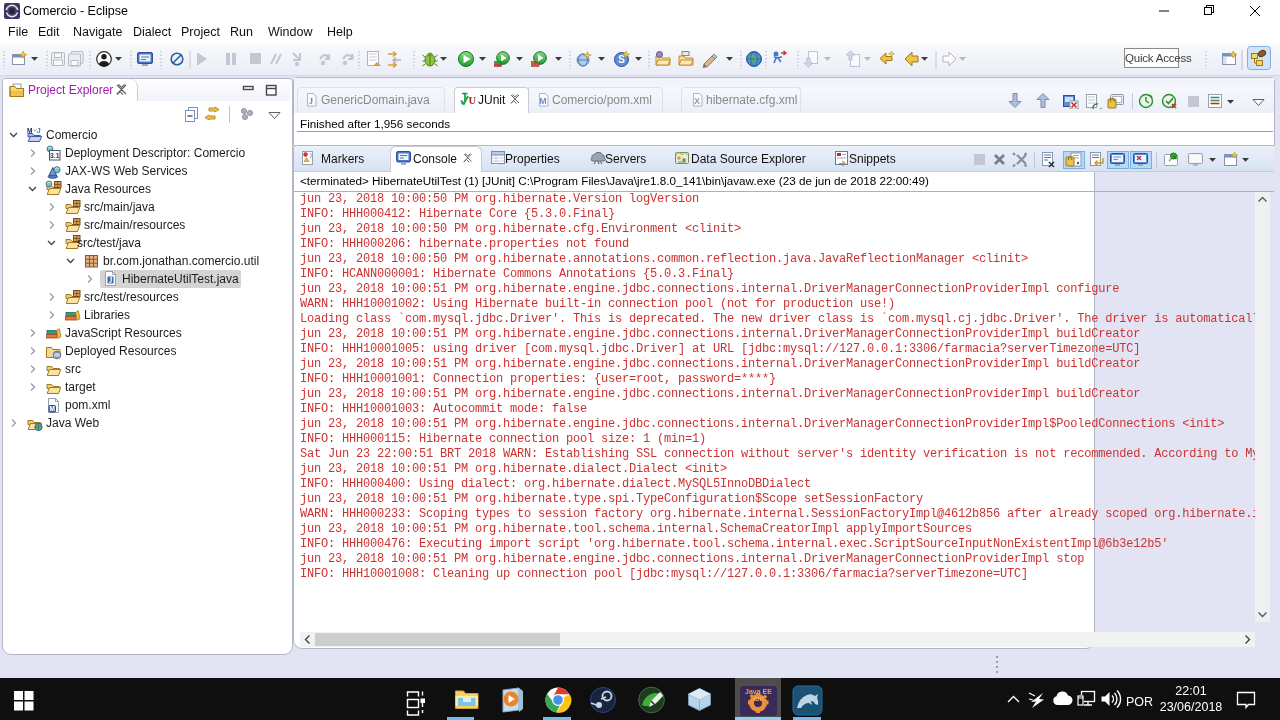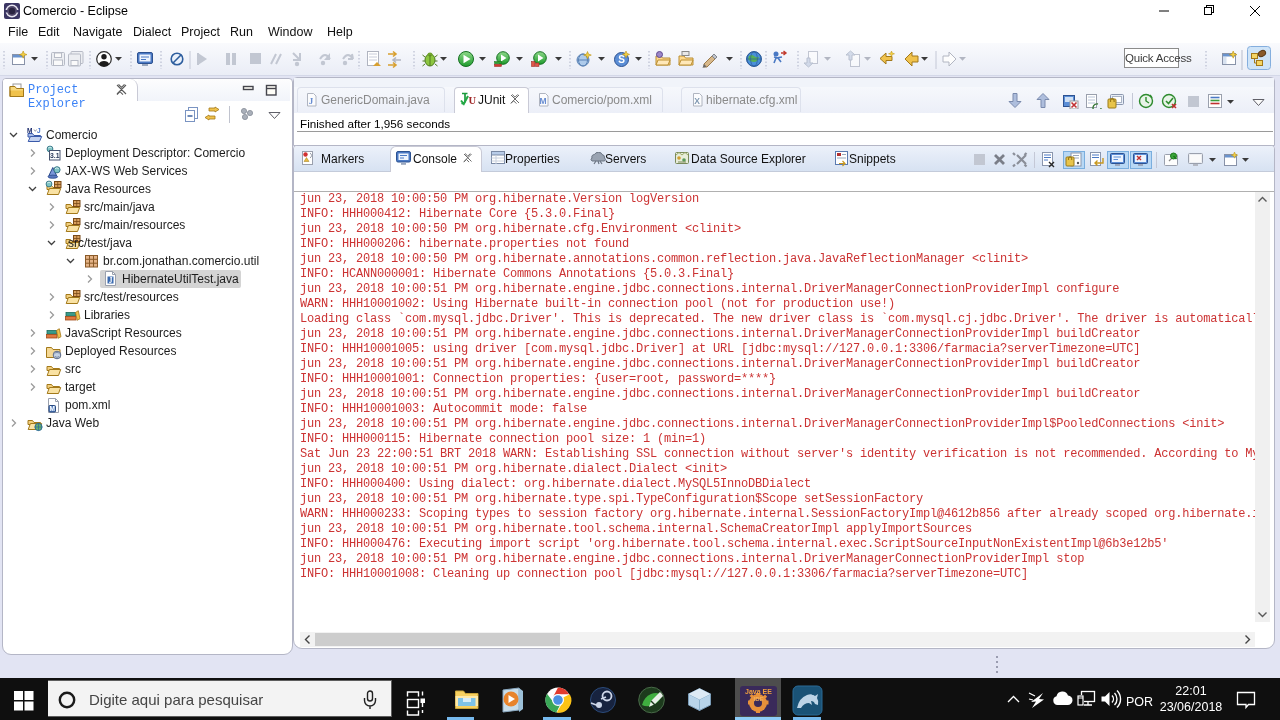--- a/index.html
+++ b/index.html
@@ -7,22 +7,22 @@
 #titlebar{left:0;top:0;width:1280px;height:23px;background:#fff;}
 #title{left:23px;top:4px;font-size:12.5px;color:#000;}
 #menubar{left:0;top:23px;width:1280px;height:20px;background:#fff;}
 .menu{position:absolute;top:2px;font-size:12.5px;color:#101010;}
 #toolbar{left:0;top:43px;width:1280px;height:33px;background:linear-gradient(#f9fafd,#eaedf6);border-bottom:1px solid #d4d8e8;}
 #qa{left:1124px;top:5px;width:55px;height:20px;background:#fff;border:1px solid #8b8b8b;font-size:11.5px;color:#3c3c3c;text-align:center;line-height:18px;white-space:nowrap;letter-spacing:-0.2px;}
 #main{left:0;top:76px;width:1280px;height:602px;background:#e2e4f3;}
 .panel{position:absolute;background:#fff;border:1px solid #b4b6c6;border-radius:4px 4px 9px 9px;}
 #leftpanel{left:2px;top:2px;width:291px;height:577px;}
 #editorpanel{left:293px;top:1px;width:982px;height:69px;border-radius:4px 4px 0 0;}
-#consolepanel{left:293px;top:69px;width:982px;height:504px;}
-.viewtab{position:absolute;background:#fff;font-size:12px;color:#3b82f6;font-family:Liberation Mono, monospace;}
+#consolepanel{left:293px;top:69px;width:802px;height:504px;}
+.viewtab{position:absolute;background:#fff;font-size:12px;color:#a21caf;}
 .graytxt{color:#8a8a8a;}
 #ltab{left:0;top:0;width:135px;height:22px;border-right:1px solid #c9cad6;border-radius:3px 8px 0 0;}
 #lhdr{left:135px;top:0;width:152px;height:22px;background:linear-gradient(#fdfdfe,#f1f4fa);border-radius:0 3px 0 0;}
 #tree{left:0;top:47px;width:287px;height:520px;font-size:12px;color:#1c1c1c;}
 .trow{position:absolute;height:18px;line-height:18px;white-space:nowrap;}
 #edtabs{left:0;top:9px;width:980px;height:26px;background:linear-gradient(#f6f8fc,#eceff8);}
 #seltab{position:absolute;background:#fff;border:1px solid #c9cad6;border-bottom:none;border-radius:4px 4px 0 0;}
 #finished{left:6px;top:39px;font-size:11.7px;color:#000;}
 #finline{left:3px;top:53px;width:976px;height:1px;background:#9a9a9a;}
 #ctabs{left:0;top:0;width:980px;height:26px;background:linear-gradient(#ecf1fa,#d7e2f2);border-bottom:1px solid #c4cbda;border-radius:3px 3px 0 0;}
@@ -427,21 +427,21 @@
         <use href="#i-mfile" x="43" y="272"></use>
         <use href="#x-col" x="9" y="293.5"></use>
           <use href="#i-webf" x="24" y="290"></use>
       </svg>
       <div class="trow" style="left:43px;top:0">Comercio</div>
       <div class="trow" style="left:62px;top:18px">Deployment Descriptor: Comercio</div>
       <div class="trow" style="left:62px;top:36px">JAX-WS Web Services</div>
       <div class="trow" style="left:62px;top:54px">Java Resources</div>
       <div class="trow" style="left:81px;top:72px">src/main/java</div>
       <div class="trow" style="left:81px;top:90px">src/main/resources</div>
-      <div class="trow" style="left:65px;top:108px">src/test/java</div>
+      <div class="trow" style="left:74px;top:108px">src/test/java</div>
       <div class="trow" style="left:100px;top:126px">br.com.jonathan.comercio.util</div>
       <div class="trow" style="left:119px;top:144px">HibernateUtilTest.java</div>
       <div class="trow" style="left:81px;top:162px">src/test/resources</div>
       <div class="trow" style="left:81px;top:180px">Libraries</div>
       <div class="trow" style="left:62px;top:198px">JavaScript Resources</div>
       <div class="trow" style="left:62px;top:216px">Deployed Resources</div>
       <div class="trow" style="left:62px;top:234px">src</div>
       <div class="trow" style="left:62px;top:252px">target</div>
       <div class="trow" style="left:62px;top:270px">pom.xml</div>
       <div class="trow" style="left:43px;top:288px">Java Web</div>
@@ -634,20 +634,21 @@
           <rect x="5" y="12" width="5" height="2" fill="#b4b8c2"></rect>
         </g>
       <path d="M239 7 h7 l-3.5 3.8z" fill="#3a3a3a"></path>
       <g transform="translate(254,1)">
           <rect x="0.5" y="2.5" width="12" height="11" fill="#fff" stroke="#8892a8"></rect>
           <rect x="1" y="3" width="11" height="2.5" fill="#6a93cd"></rect>
           <path d="M10.5 0 l0.9 2.2 2.3 0.9 -2.3 0.9 -0.9 2.2 -0.9-2.2 -2.3-0.9 2.3-0.9z" fill="#f2cf44" stroke="#bd9212" stroke-width="0.5"></path>
         </g>
       <path d="M272 7 h7 l-3.5 3.8z" fill="#3a3a3a"></path>
     </svg>
+    <div class="abs" id="cterm">&lt;terminated&gt; HibernateUtilTest (1) [JUnit] C:\Program Files\Java\jre1.8.0_141\bin\javaw.exe (23 de jun de 2018 22:00:49)</div>
     <div class="abs" id="ctermline"></div>
     <div class="abs" id="clog">jun 23, 2018 10:00:50 PM org.hibernate.Version logVersion
 INFO: HHH000412: Hibernate Core {5.3.0.Final}
 jun 23, 2018 10:00:50 PM org.hibernate.cfg.Environment &lt;clinit&gt;
 INFO: HHH000206: hibernate.properties not found
 jun 23, 2018 10:00:50 PM org.hibernate.annotations.common.reflection.java.JavaReflectionManager &lt;clinit&gt;
 INFO: HCANN000001: Hibernate Commons Annotations {5.0.3.Final}
 jun 23, 2018 10:00:51 PM org.hibernate.engine.jdbc.connections.internal.DriverManagerConnectionProviderImpl configure
 WARN: HHH10001002: Using Hibernate built-in connection pool (not for production use!)
 Loading class `com.mysql.jdbc.Driver'. This is deprecated. The new driver class is `com.mysql.cj.jdbc.Driver'. The driver is automatically registered via the SPI and manual loading of the driver class is generally unnecessary.
@@ -686,30 +687,20 @@
     <g fill="#9a9cb0">
         <rect x="6" y="2" width="2" height="2"></rect>
         <rect x="6" y="7" width="2" height="2"></rect>
         <rect x="6" y="12" width="2" height="2"></rect>
         <rect x="6" y="17" width="2" height="2"></rect>
       </g>
   </svg>
 </div>
 
 <div class="abs" id="taskbar">
-  <div class="abs" id="searchbox">
-    <svg class="abs" style="left:10px;top:10px" width="18" height="18">
-        <circle cx="9" cy="9" r="7.2" fill="none" stroke="#1a1a1a" stroke-width="2.4"></circle>
-      </svg>
-    <div class="abs" id="searchtxt">Digite aqui para pesquisar</div>
-    <svg class="abs" style="left:314px;top:9px" width="16" height="19">
-        <rect x="5.5" y="1" width="5" height="10" rx="2.5" fill="none" stroke="#222" stroke-width="1.4"></rect>
-        <path d="M2.5 8 v2.5 a5.5 5.5 0 0 0 11 0 V8 M8 16 v3" fill="none" stroke="#222" stroke-width="1.4"></path>
-      </svg>
-  </div>
   <div class="abs" style="left:735px;top:0;width:46px;height:42px;background:#4d4d4d"></div>
   <svg class="abs" style="left:0;top:0" width="1280" height="42">
     <g fill="#fff">
         <rect x="14" y="691" width="9" height="9"></rect>
         <rect x="24.5" y="691" width="9" height="9"></rect>
         <rect x="14" y="701.5" width="9" height="9"></rect>
         <rect x="24.5" y="701.5" width="9" height="9"></rect>
       </g>
     <g transform="translate(0,-678)">
       <g fill="#fff">

